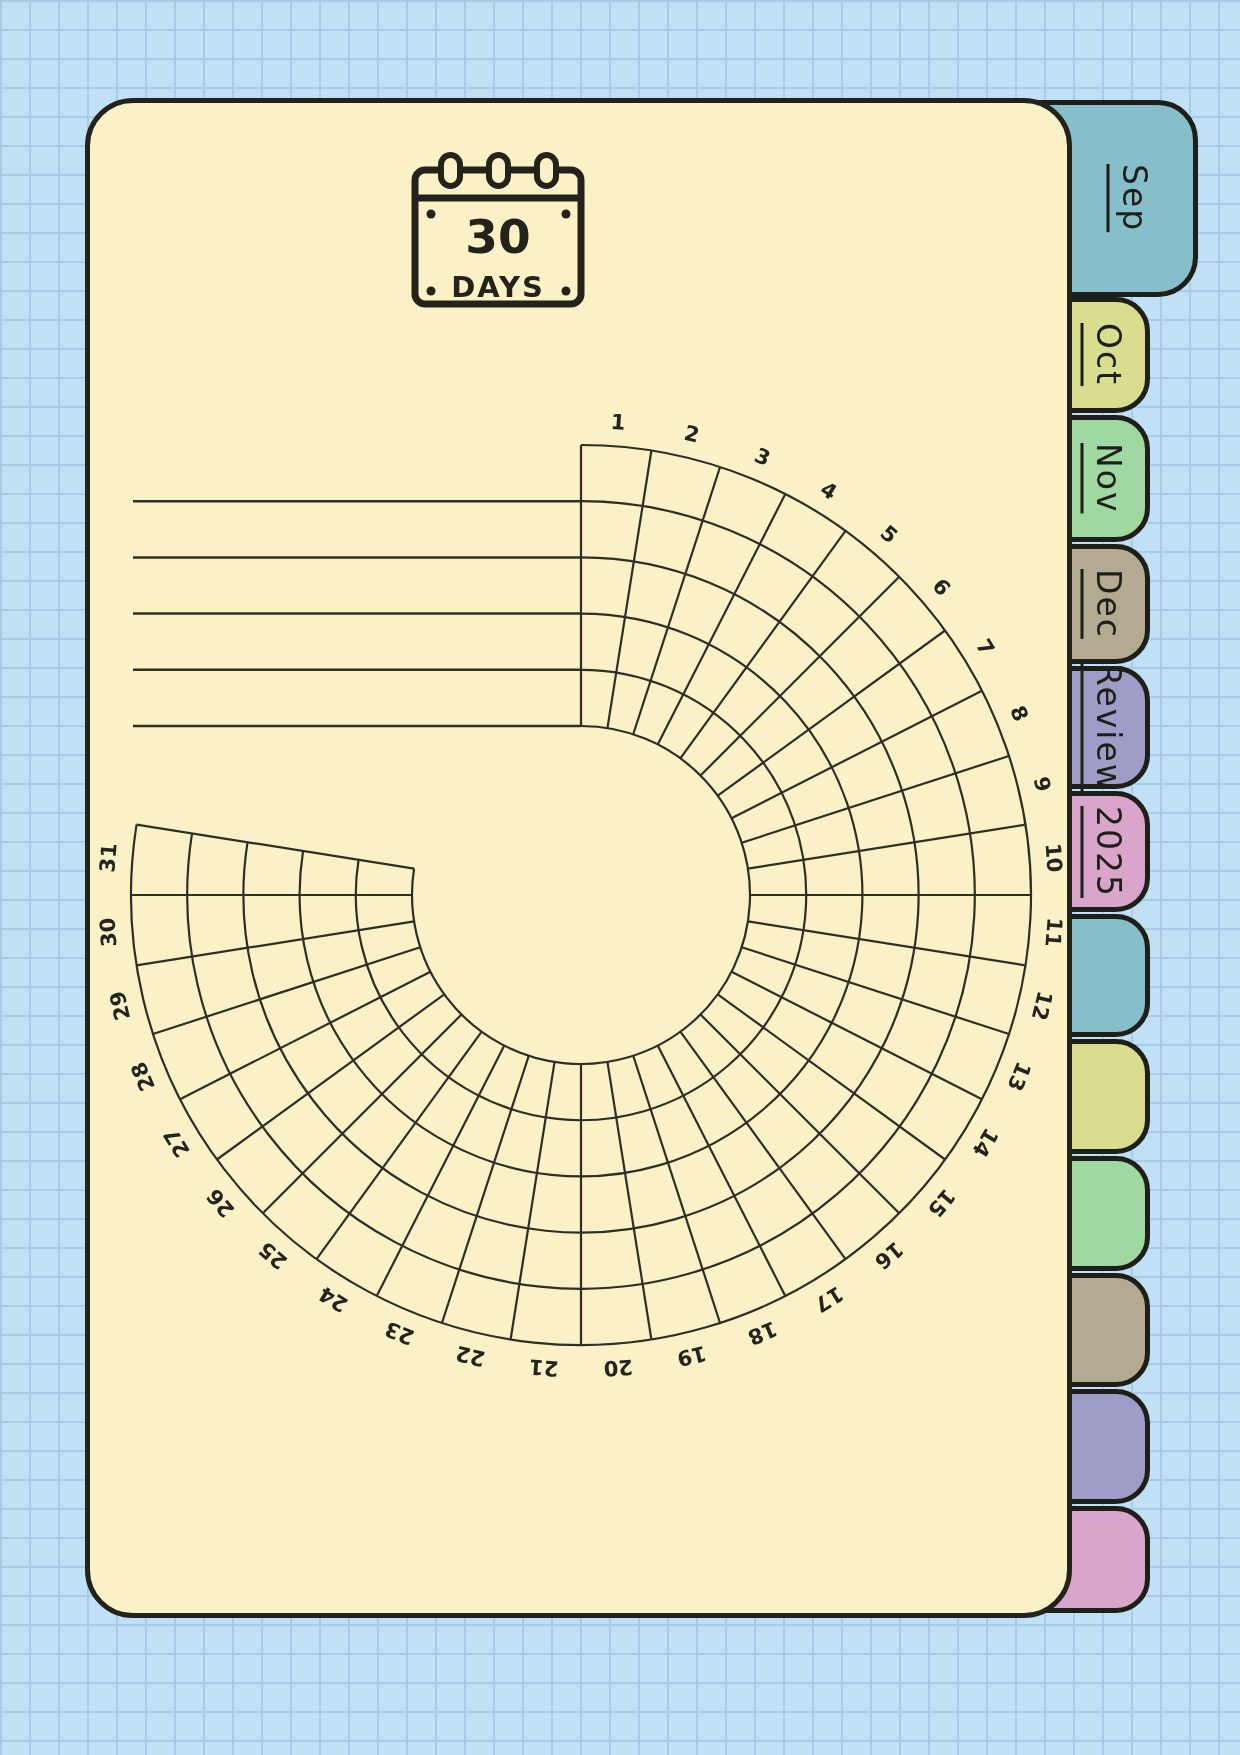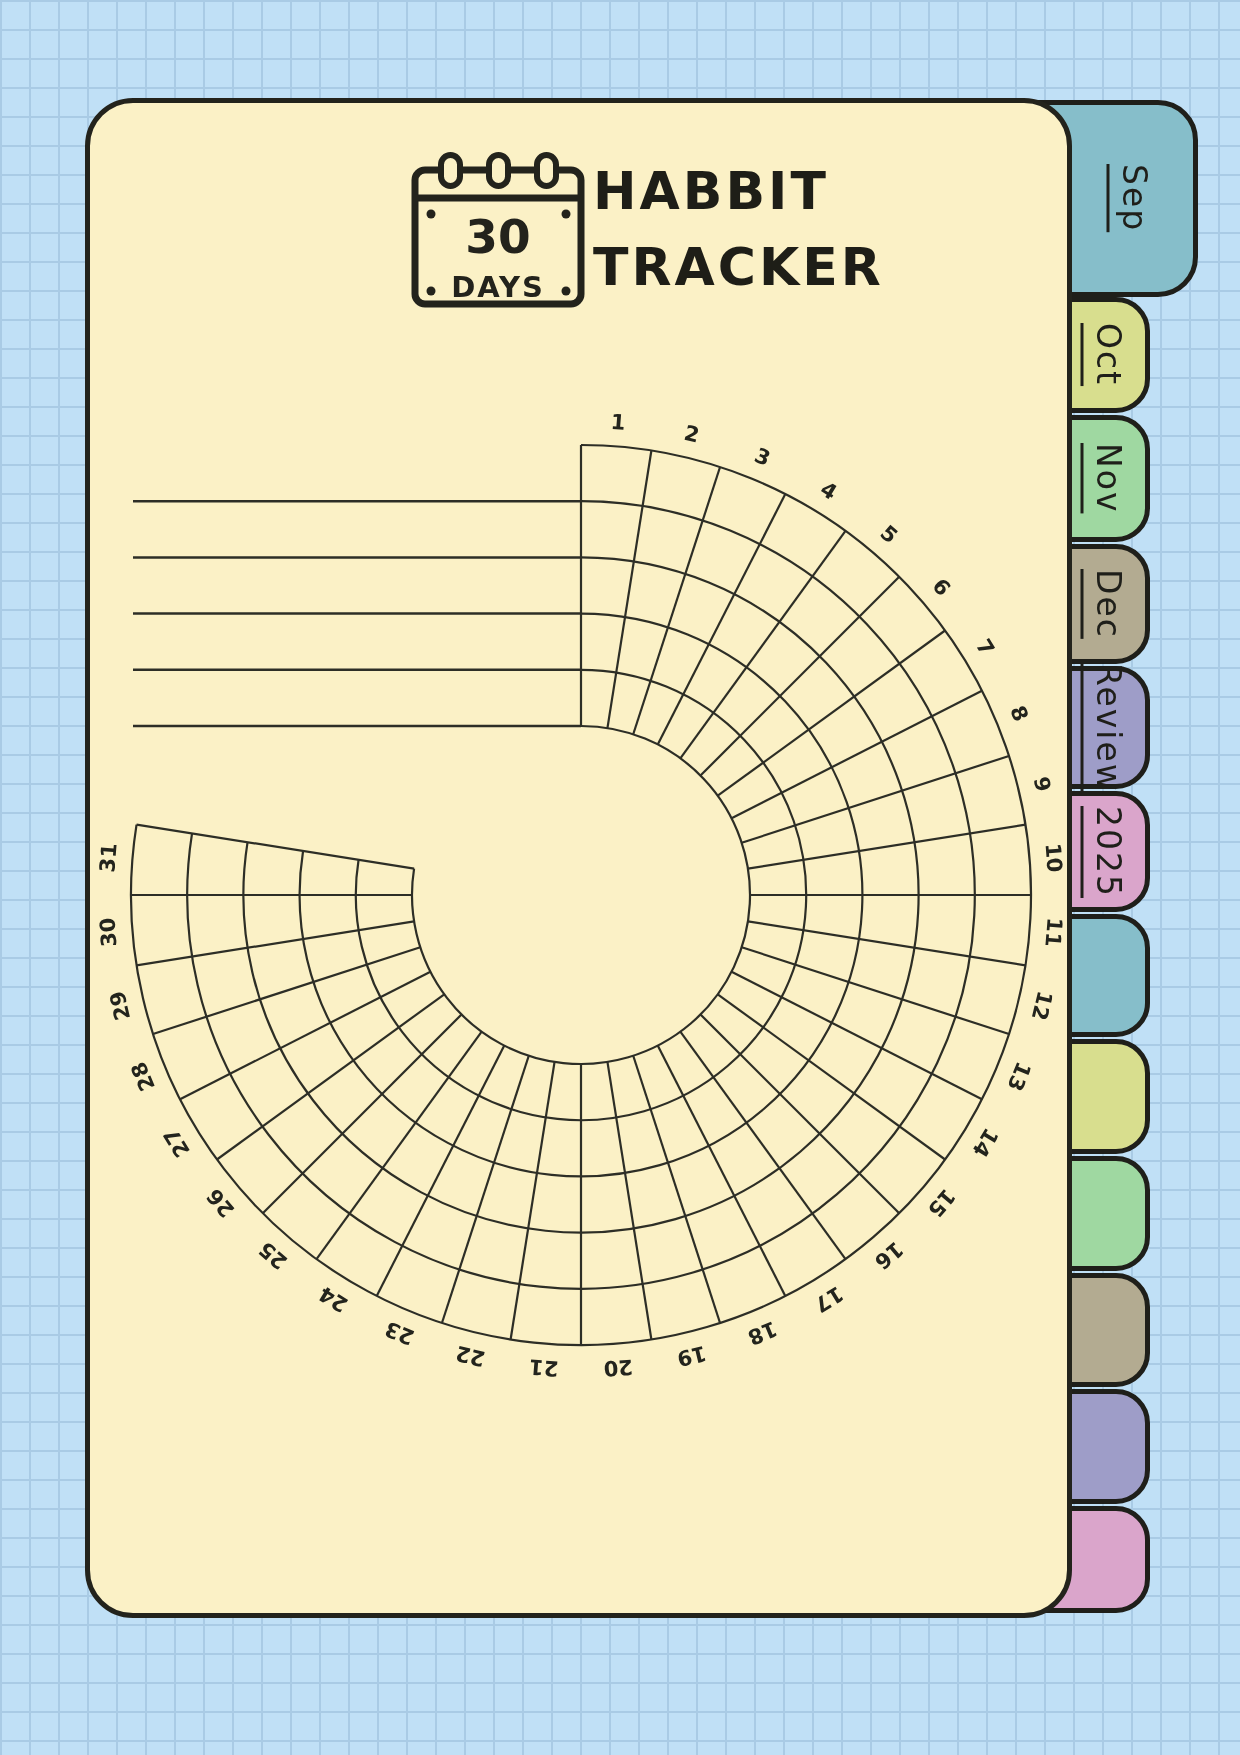--- a/index.html
+++ b/index.html
@@ -110,24 +110,20 @@
       <g fill="#23231C">
         <circle cx="428" cy="207" r="4.5"></circle>
         <circle cx="563" cy="207" r="4.5"></circle>
         <circle cx="428" cy="284" r="4.5"></circle>
         <circle cx="563" cy="284" r="4.5"></circle>
         <text x="495" y="246" text-anchor="middle" font-size="47" font-weight="bold">30</text>
         <text x="495" y="290" text-anchor="middle" font-size="29" font-weight="bold" letter-spacing="2">DAYS</text>
       </g>
     </svg>
 
-    <h1 class="title-block" style="margin:0;">
-      <span class="title-line">HABBIT</span>
-      <span class="title-line">TRACKER</span>
-    </h1>
   </div>
 
   <svg id="chart" width="1240" height="1755" viewBox="0 0 1240 1755">
       <line x1="133" y1="501.2" x2="581" y2="501.2" stroke="#2D2E26" stroke-width="2.5"></line>
       <line x1="133" y1="557.4" x2="581" y2="557.4" stroke="#2D2E26" stroke-width="2.5"></line>
       <line x1="133" y1="613.6" x2="581" y2="613.6" stroke="#2D2E26" stroke-width="2.5"></line>
       <line x1="133" y1="669.8" x2="581" y2="669.8" stroke="#2D2E26" stroke-width="2.5"></line>
       <line x1="133" y1="726" x2="581" y2="726" stroke="#2D2E26" stroke-width="2.5"></line>
       <path d="M 581 726 A 169 169 0 1 1 414.08067043942174 868.562575408201" fill="none" stroke="#2D2E26" stroke-width="2.2"></path>
       <path d="M 581 669.8 A 225.2 225.2 0 1 1 358.572585697975 859.77095847294" fill="none" stroke="#2D2E26" stroke-width="2.2"></path>

